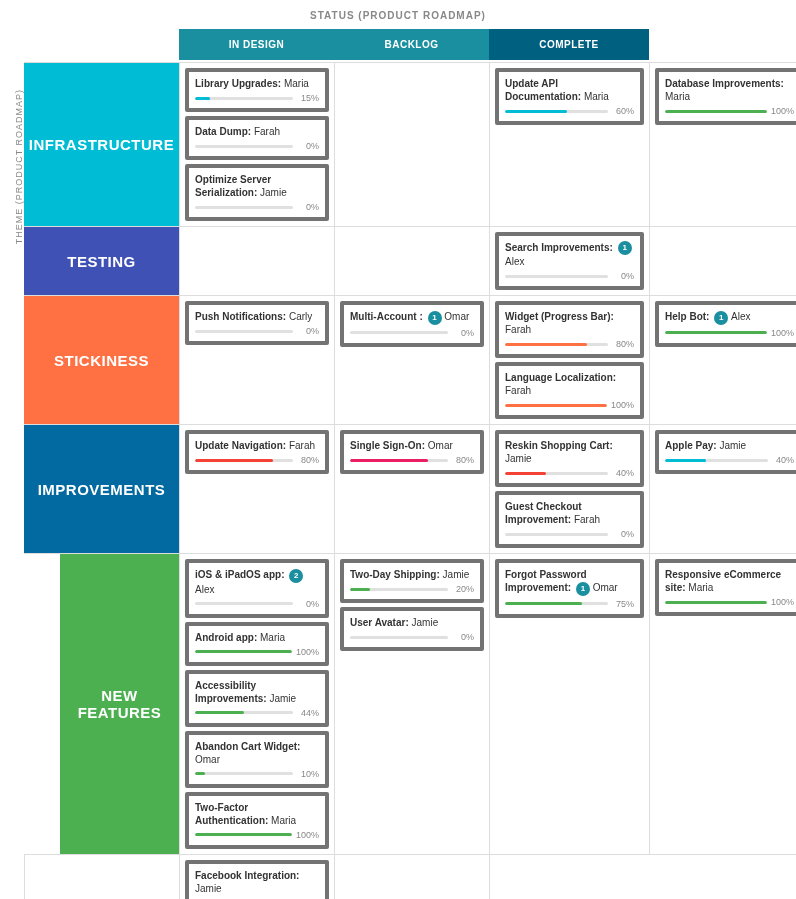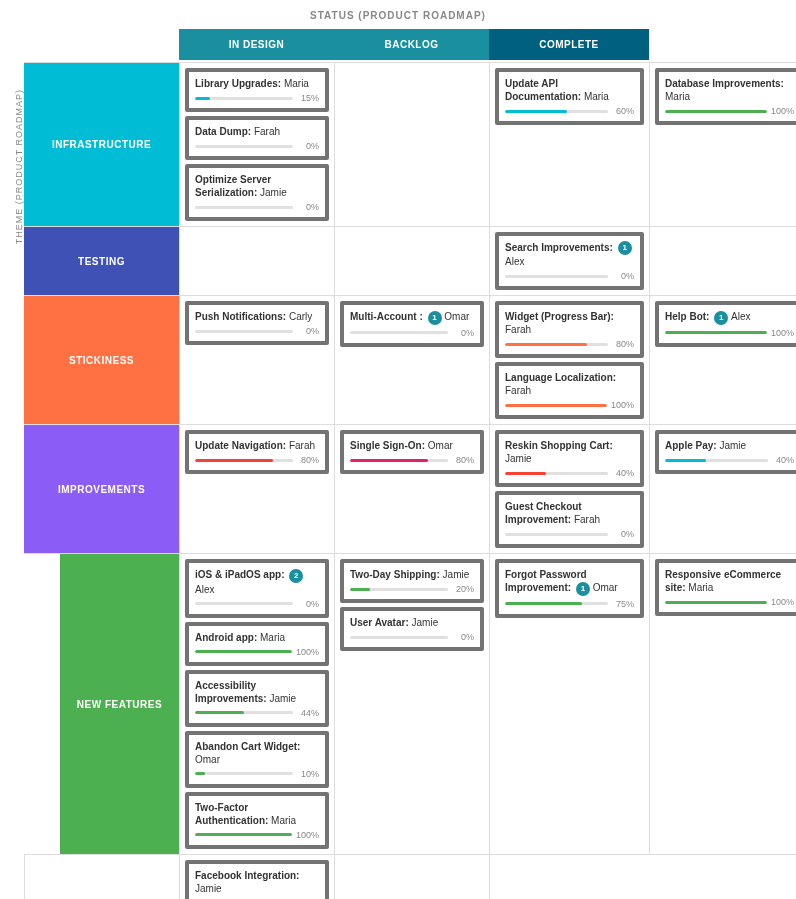--- a/index.html
+++ b/index.html
@@ -59,31 +59,31 @@
       display: grid;
       grid-template-columns: 155px 155px 155px 160px 160px;
       border-top: 1px solid #ddd;
       min-height: 60px;
     }
 
     .row-label-cell {
       display: flex;
       align-items: center;
       justify-content: center;
-      font-size: 10px;
+      font-size: 15px;
       font-weight: bold;
       letter-spacing: 0.5px;
       color: #fff;
       text-align: center;
       padding: 10px 2px;
     }
     .row-label-cell.infrastructure { background: #00bcd4; }
     .row-label-cell.testing { background: #3f51b5; }
     .row-label-cell.stickiness { background: #ff7043; }
-    .row-label-cell.improvements { background: #8b5cf6; }
+    .row-label-cell.improvements { background: #0369a1; }
     .row-label-cell.new-features { background: #4caf50; margin-left: 36px; }
     .row-label-cell.integrations { background: #ffc107; color: #fff; }
     .row-label-cell.security { background: #80cbc4; }
 
     .data-cell {
       padding: 5px;
       border-left: 1px solid #ddd;
       display: flex;
       flex-direction: column;
       gap: 4px;

